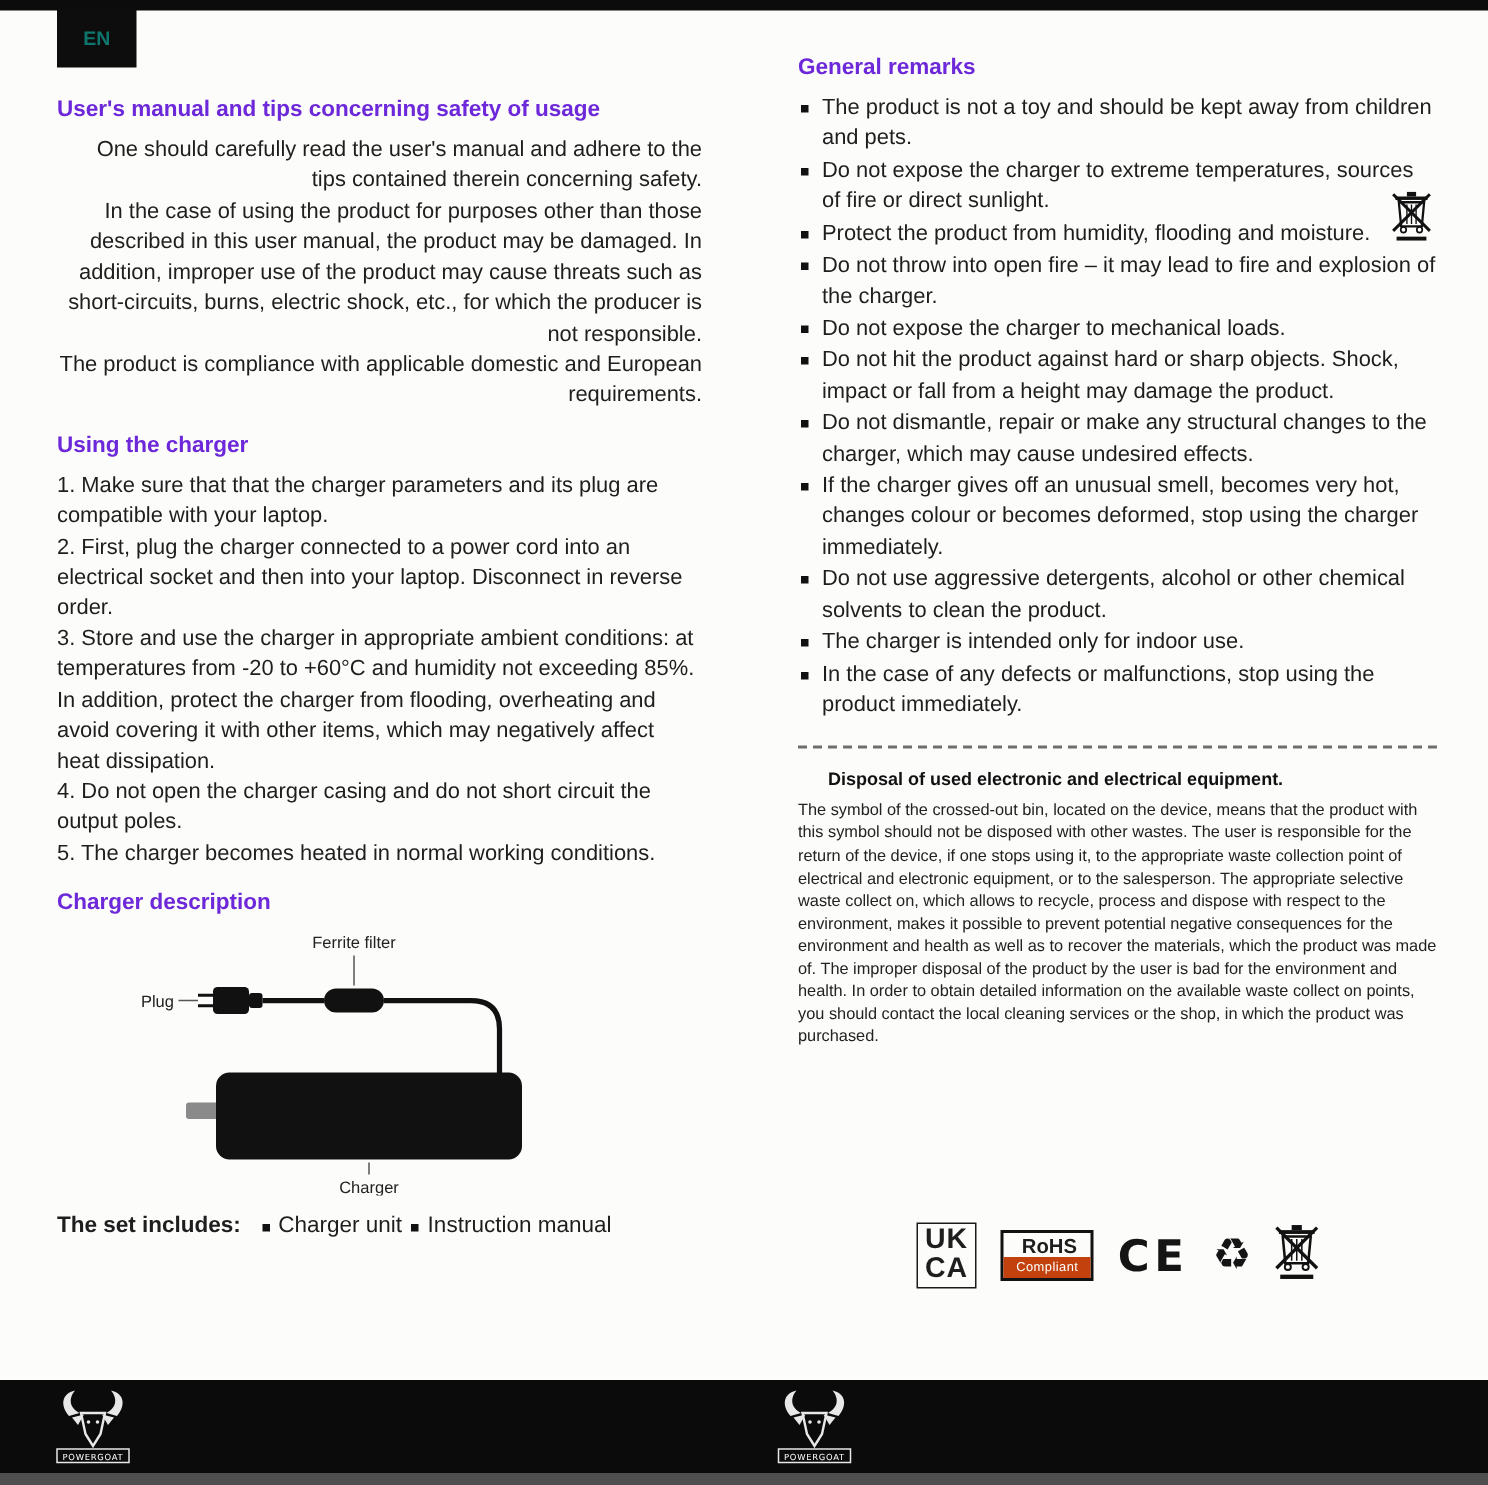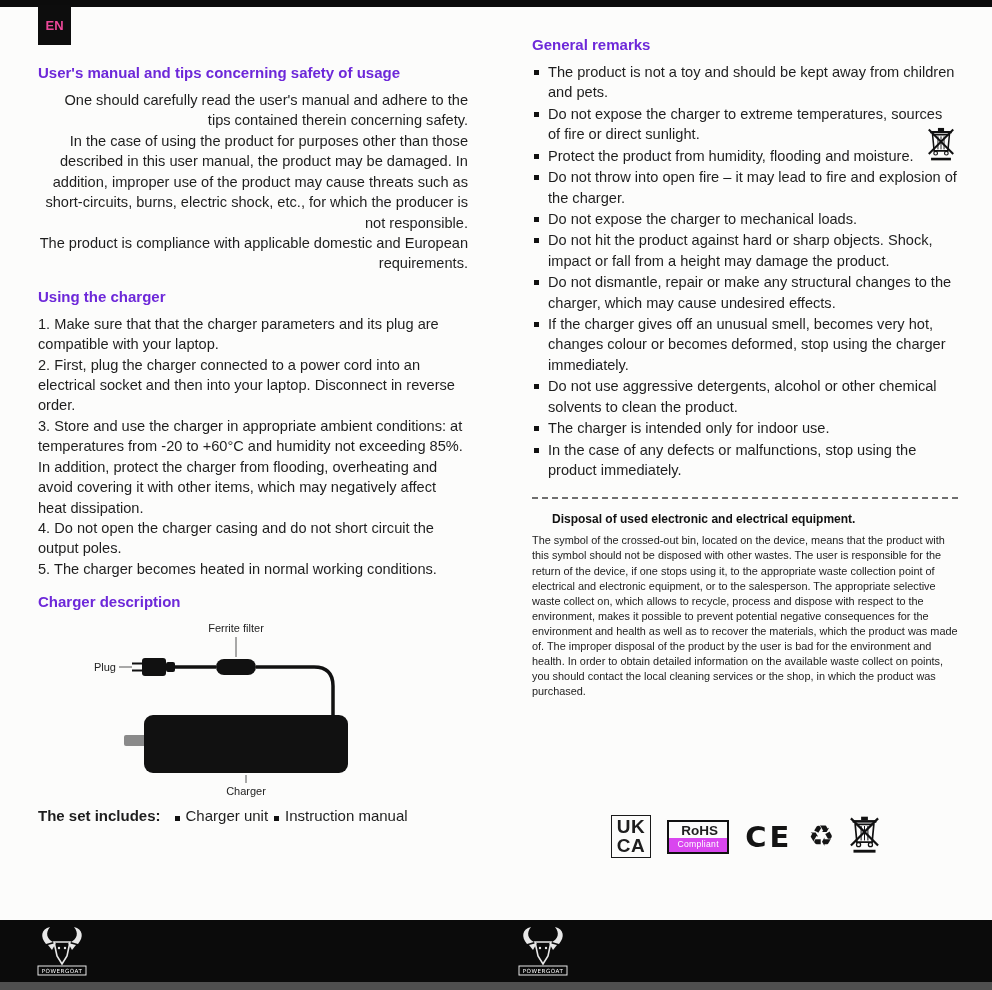--- a/index.html
+++ b/index.html
@@ -3,22 +3,22 @@
 <meta charset="utf-8">
 <style>
   html,body { margin:0; padding:0; background:#e9e9e9; }
   .page {
     position:relative; width:992px; height:990px; margin:0 auto;
     background:#fcfcfb; overflow:hidden;
     font-family:"Liberation Sans", sans-serif; color:#1e1e1e;
   }
   .top-strip { position:absolute; top:0; left:0; right:0; height:7px; background:#0c0c0c; }
   .en-badge {
-    position:absolute; top:5px; left:38px; width:33px; height:40px; background:#0d0d0d;
-    color:#ec4899; font-weight:700; font-size:13px; display:flex; align-items:center; justify-content:center;
+    position:absolute; top:5px; left:38px; width:53px; height:40px; background:#0d0d0d;
+    color:#0f766e; font-weight:700; font-size:13px; display:flex; align-items:center; justify-content:center;
   }
   .col-left  { position:absolute; left:38px;  top:64px; width:430px; }
   .col-right { position:absolute; left:532px; top:36px; width:426px; }
   .heading { font-size:15px; font-weight:700; color:#6d28d9; margin:14px 0 9px; }
   .heading.first { margin-top:0; }
   .body-text { font-size:14.6px; line-height:1.4; }
   .body-text .pline { display:block;text-align:right; }
   .steps div { margin:0; }
   .diagram-wrap { margin:6px 0 6px 48px; }
   .set-includes { margin-top:0; font-size:15px; display:flex; align-items:baseline; flex-wrap:wrap; }
@@ -27,21 +27,21 @@
   ul.remarks { list-style:none; margin:0; padding:0; font-size:14.6px; line-height:1.4; }
   ul.remarks li { position:relative; padding-left:16px; margin-bottom:1px; }
   ul.remarks li::before { content:""; position:absolute; left:2px; top:8px; width:5px; height:5px; background:#111; }
   .dashed-sep { border:none; border-top:2px dashed #6e6e6e; margin:17px 0 13px; }
   .disposal-h { font-size:12px; font-weight:700; margin:0 0 7px; color:#111;padding-left:20px; }
   .disposal-body { font-size:10.9px; line-height:1.38; color:#222; }
   .certs { display:flex; align-items:center; justify-content:center; gap:16px; margin-top:116px; }
   .ukca { border:1.5px solid #1a1a1a; padding:2px 5px; font-weight:800; font-size:19px; line-height:0.98; letter-spacing:0.5px; text-align:center; }
   .rohs { border:2px solid #111; width:58px; text-align:center; }
   .rohs-top { font-weight:700; font-size:13.5px; padding:1px 12px 0; }
-  .rohs-bottom { background:#d946ef; color:#fff; font-size:8.6px; padding:1.5px 0 2.5px; letter-spacing:0.3px; }
+  .rohs-bottom { background:#c2410c; color:#fff; font-size:8.6px; padding:1.5px 0 2.5px; letter-spacing:0.3px; }
   .ce-mark { font-family:"DejaVu Sans", sans-serif; font-size:29px; font-weight:600; letter-spacing:3px; color:#141414; }
   .recycle { font-family:"DejaVu Sans", sans-serif; font-size:29px; color:#141414; line-height:1; }
   .weee-top { position:absolute; top:126px; right:38px; }
   .footer-bar { position:absolute; left:0; right:0; top:920px; height:62px; background:#0b0b0b; }
   .logo-1 { position:absolute; left:36px; top:6px; }
   .logo-2 { position:absolute; left:517px; top:6px; }
   .bottom-strip { position:absolute; left:0; right:0; top:982px; height:8px; background:#4f4f4f; }
 </style>
 </head>
 <body>

